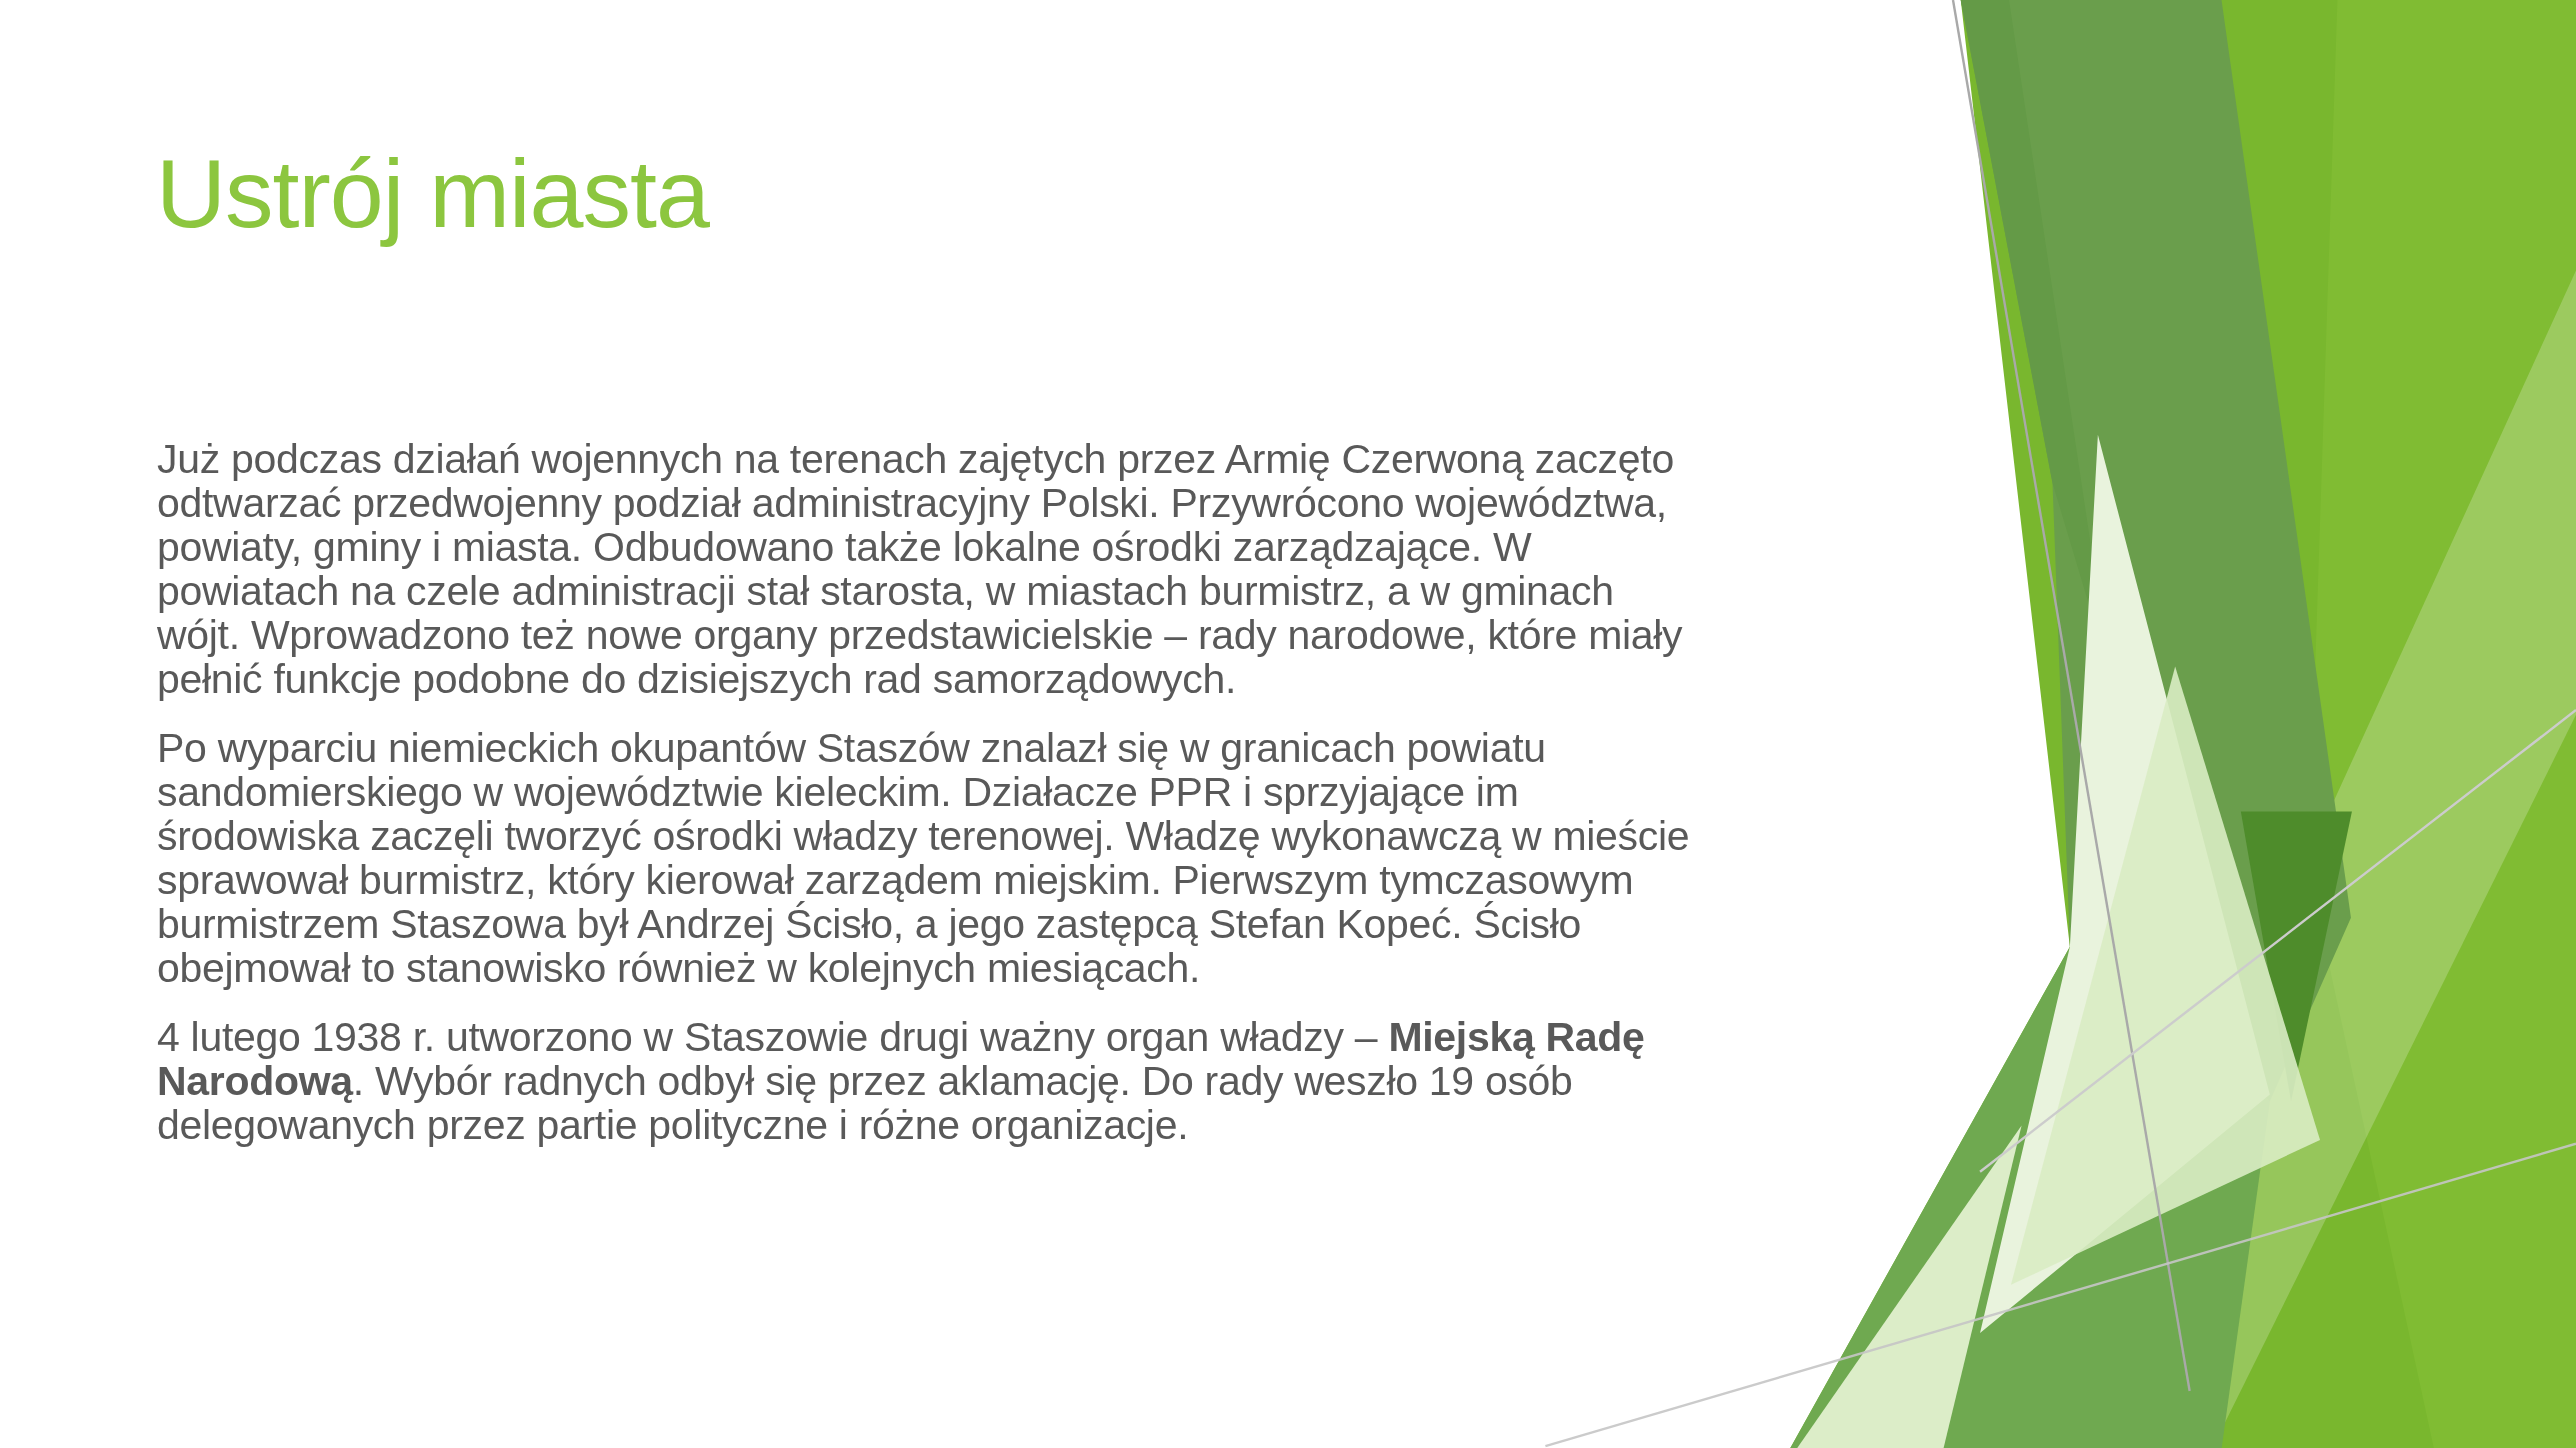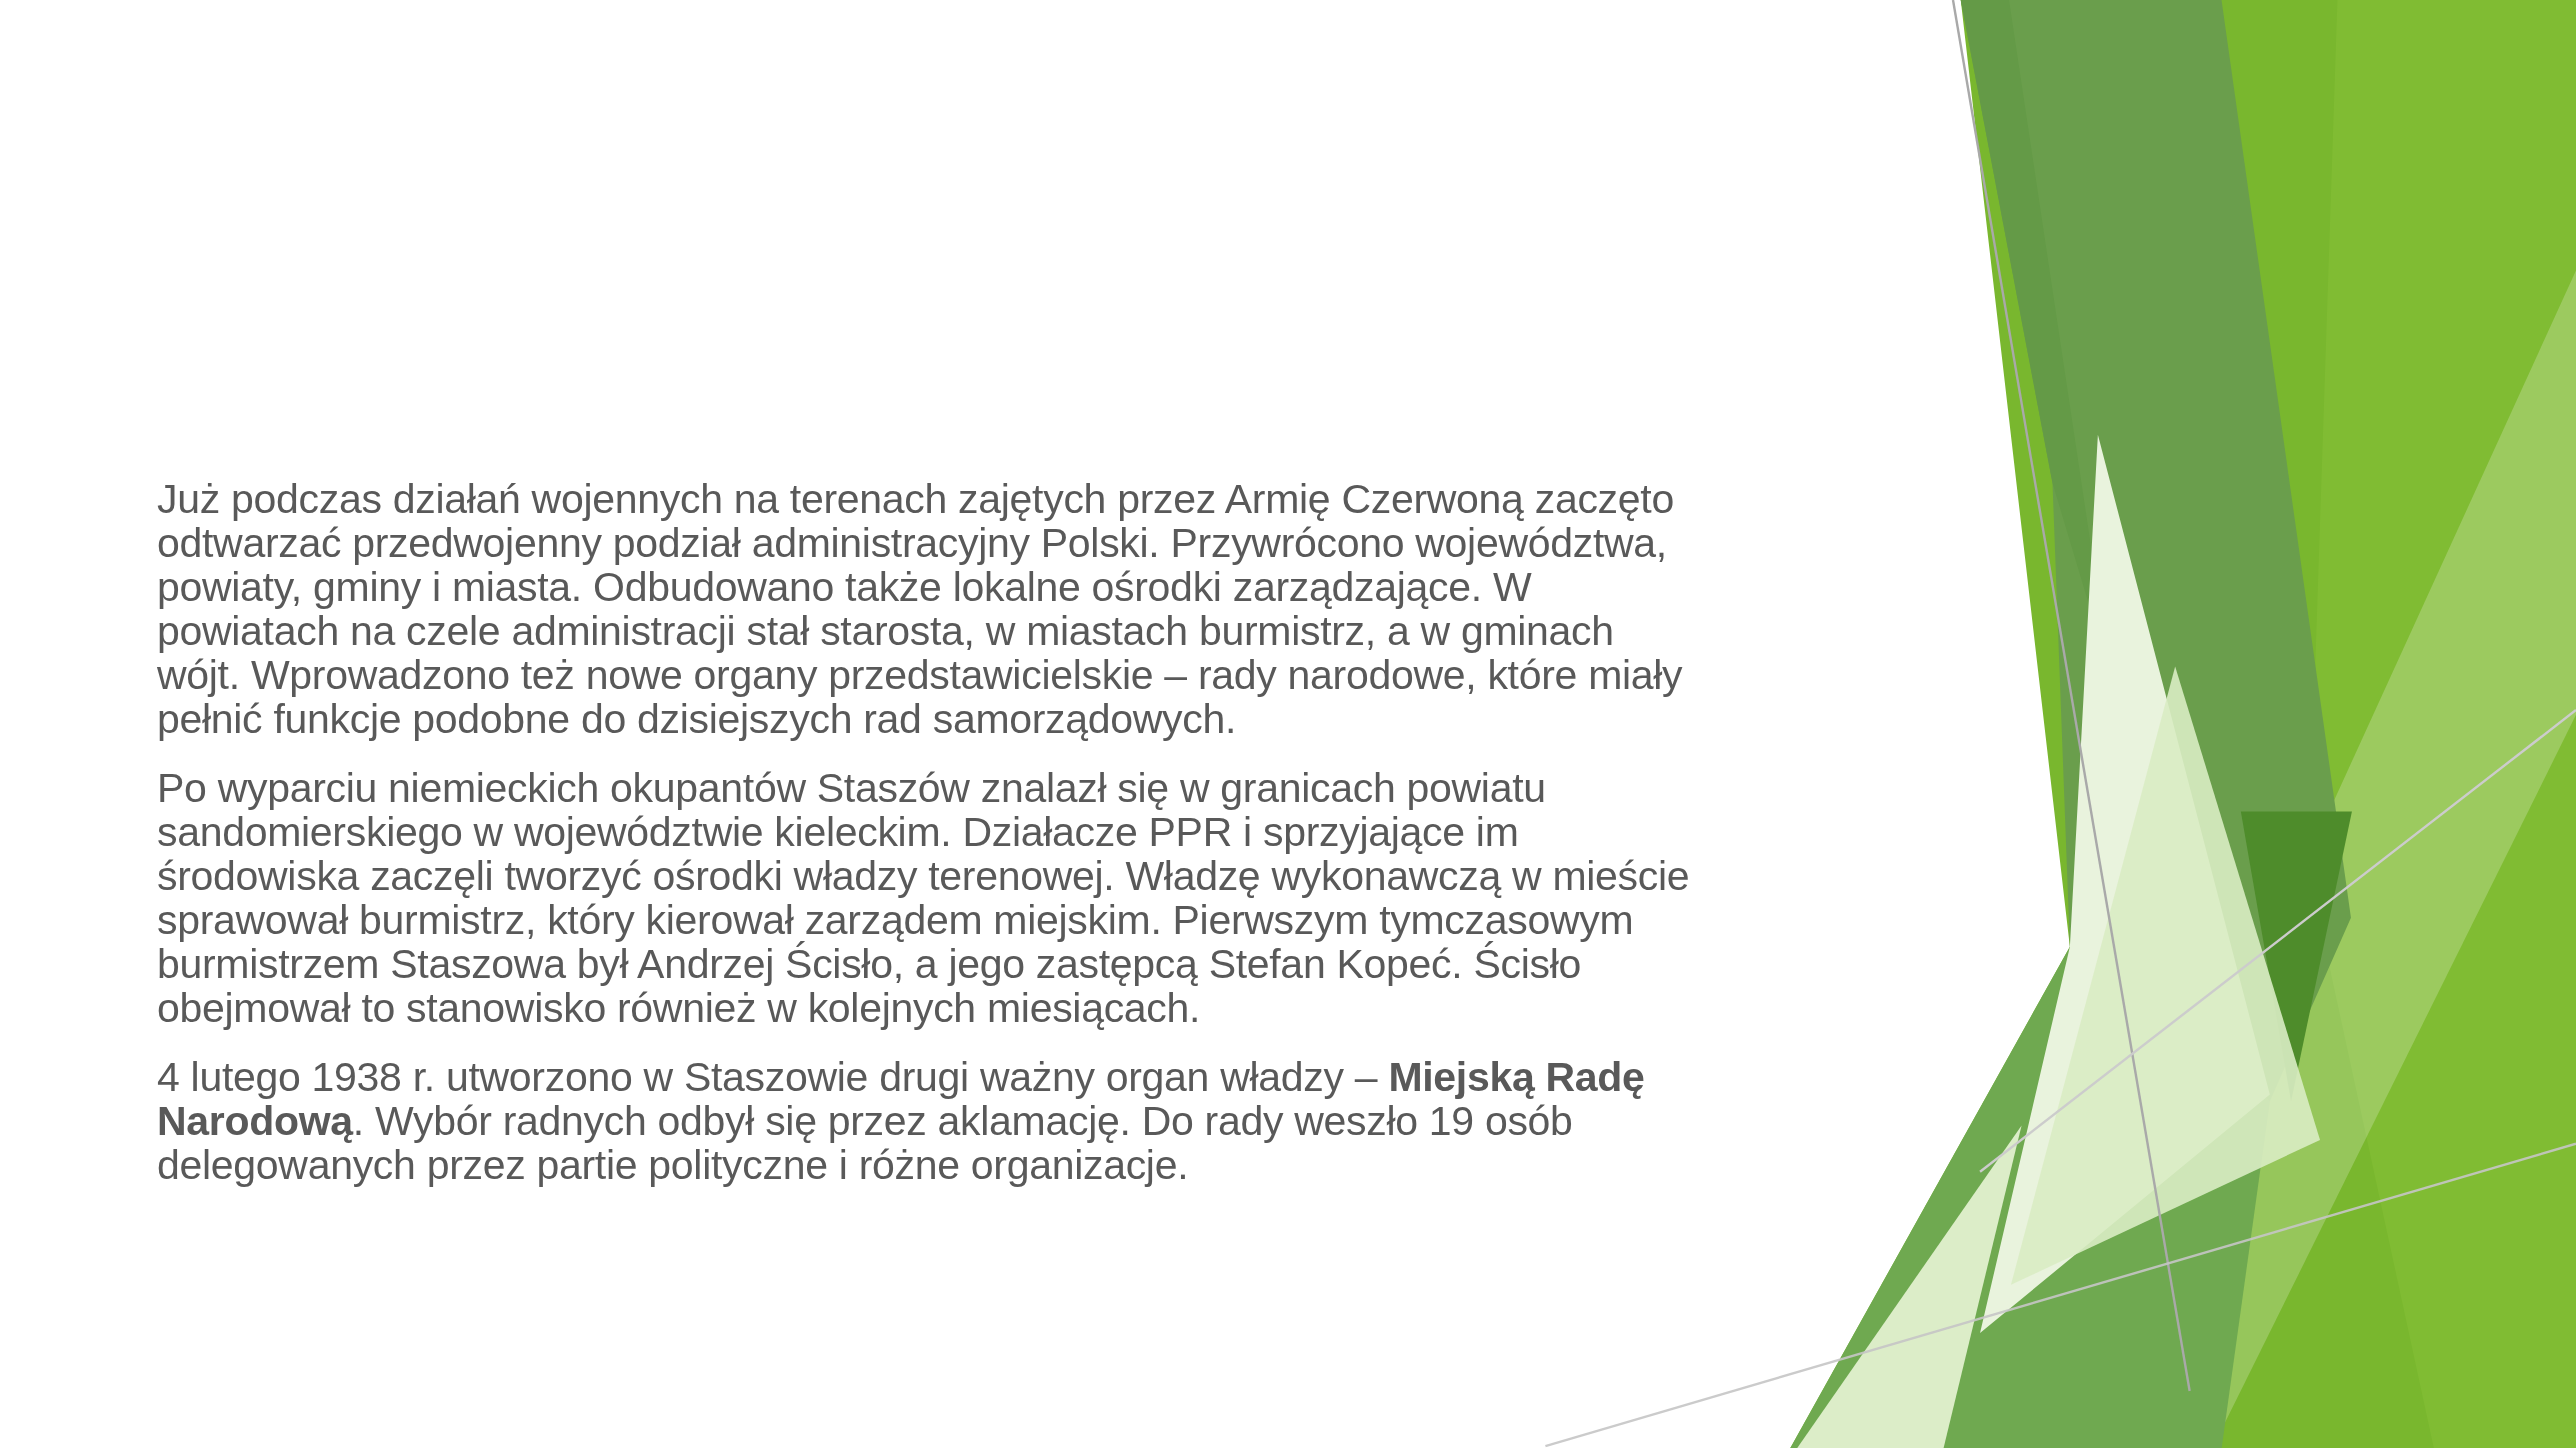--- a/index.html
+++ b/index.html
@@ -23,21 +23,20 @@
     font-weight:400;
   }
   .body-text{
     position:absolute;
     left:157px;top:437px;
     width:2077px;
     color:#595959;
     font-size:41px;
     line-height:44px;
     letter-spacing:-0.3px;
-    margin-top:40px;
   }
   .para{
     white-space:pre-line;
     margin:0 0 25px 0;
   }
   .para b{font-weight:700;}
 </style>
 </head>
 <body>
 
@@ -66,20 +65,21 @@
 
       <polygon points="2093,1165 1860,1500 2012,1500" fill="#dcedc8"></polygon>
     </g>
     <g>
       <line x1="2022" y1="0" x2="2267" y2="1440" stroke="#a9a9a9" stroke-width="2.5"></line>
       <line x1="2667" y1="735" x2="2050" y2="1213" stroke="#cccccc" stroke-width="2.5"></line>
       <line x1="2667" y1="1184" x2="1600" y2="1497" stroke="#c6c6c6" stroke-width="2.5" opacity="0.9"></line>
     </g>
   </svg>
 
+  <div class="title">Ustrój miasta</div>
 
   <div class="body-text">
     <p class="para">Już podczas działań wojennych na terenach zajętych przez Armię Czerwoną zaczęto
 odtwarzać przedwojenny podział administracyjny Polski. Przywrócono województwa,
 powiaty, gminy i miasta. Odbudowano także lokalne ośrodki zarządzające. W
 powiatach na czele administracji stał starosta, w miastach burmistrz, a w gminach
 wójt. Wprowadzono też nowe organy przedstawicielskie – rady narodowe, które miały
 pełnić funkcje podobne do dzisiejszych rad samorządowych.</p>
     <p class="para">Po wyparciu niemieckich okupantów Staszów znalazł się w granicach powiatu
 sandomierskiego w województwie kieleckim. Działacze PPR i sprzyjające im

